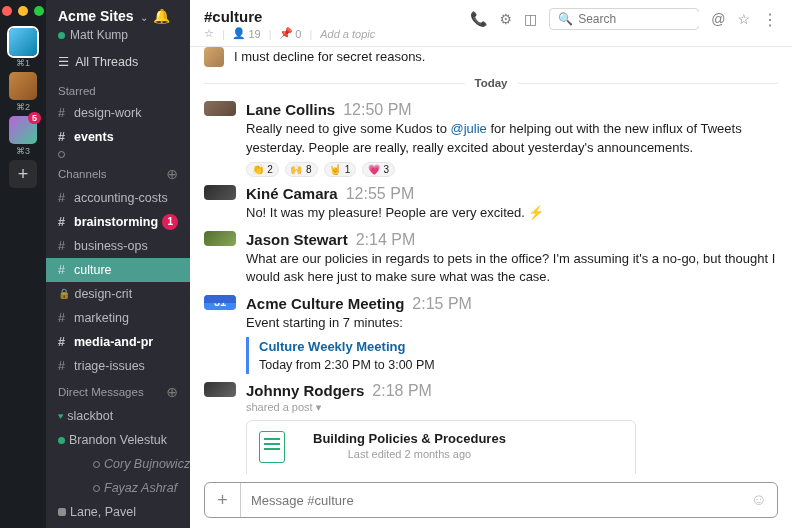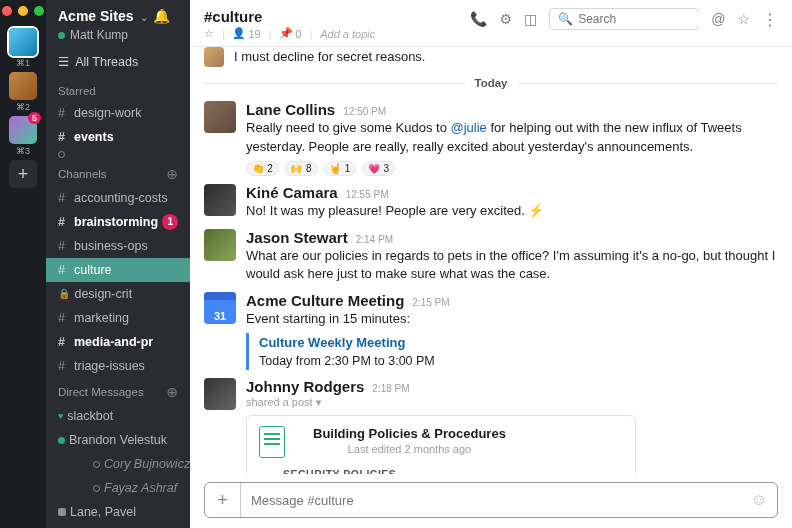--- a/index.html
+++ b/index.html
@@ -46,31 +46,31 @@
 .ch-meta { display: flex; align-items: center; gap: 8px; font-size: 11px; color: #9e9e9e; margin-top: 2px; }
 .ch-meta span { display: flex; align-items: center; gap: 2px; }
 .ch-sep { color: #ddd; }
 .ch-actions { display: flex; align-items: center; gap: 12px; color: #818181; }
 .search-box { display: flex; align-items: center; border: 1px solid #d6d6d6; border-radius: 4px; padding: 3px 8px; width: 150px; font-size: 12px; color: #888; gap: 5px; }
 .search-box input { border: none; outline: none; flex: 1; font-size: 12px; }
 .hdr-icon { cursor: pointer; font-size: 14px; }
 .dots { font-size: 16px; }
 .messages { flex: 1; overflow-y: auto; padding: 0 14px; }
 .msg { display: flex; gap: 10px; padding: 6px 0 2px; }
-.avatar { width: 32px; height: 32px; border-radius: 4px; flex-shrink: 0; background: #ccc; background-size: cover; }
+.avatar { width: 32px; height: 15px; border-radius: 4px; flex-shrink: 0; background: #ccc; background-size: cover; }
 .av-lc { background: linear-gradient(135deg,#8a6d5a,#5d4a3c); }
 .av-kc { background: linear-gradient(135deg,#2b2b2b,#555); }
 .av-js { background: linear-gradient(135deg,#536e2e,#8aa65a); }
 .av-cal { background: #4285f4; color:#fff; display:flex; align-items:flex-end; justify-content:center; font-size:11px; font-weight:700; padding-bottom:2px; position:relative; }
 .av-cal::before { content:""; position:absolute; top:0; left:0; right:0; height:8px; background:#3367d6; border-radius:4px 4px 0 0; }
 .av-jr { background: linear-gradient(135deg,#333,#666); }
 .msg-body { flex: 1; min-width: 0; }
 .msg-head { display: flex; align-items: baseline; gap: 8px; }
 .msg-author { font-weight: 800; font-size: 15px; }
-.msg-time { font-size: 10px; color: #9e9e9e; }
+.msg-time { font-size: 16px; color: #9e9e9e; }
 .msg-text { font-size: 13px; line-height: 1.45; color: #1d1c1d; margin-top: 1px; }
 .mention { color: #1264a3; }
 .reactions { display: flex; gap: 6px; margin-top: 4px; }
 .reaction { background: #f4f4f4; border: 1px solid #e5e5e5; border-radius: 10px; padding: 1px 5px; font-size: 10px; display: flex; align-items: center; gap: 2px; cursor: pointer; }
 .date-divider { display: flex; align-items: center; margin: 6px 0; font-size: 11.5px; color: #555; }
 .date-divider::before, .date-divider::after { content:""; flex:1; height:1px; background:#e8e8e8; }
 .date-divider span { padding: 0 10px; font-weight: 600; }
 .partial-msg { display:flex; gap:10px; padding: 0 0 4px; align-items:flex-start; }
 .partial-msg .avatar { width: 20px; height: 20px; }
 .cal-attachment { border-left: 3px solid #4285f4; padding: 2px 0 2px 10px; margin-top: 4px; }
@@ -291,21 +291,21 @@
             <div class="msg-text">What are our policies in regards to pets in the office? I'm assuming it's a no-go, but thought I would ask here just to make sure what was the case.</div>
           </div>
         </div>
         <div class="msg">
           <div class="avatar av-cal">31</div>
           <div class="msg-body">
             <div class="msg-head">
               <span class="msg-author">Acme Culture Meeting</span>
               <span class="msg-time">2:15 PM</span>
             </div>
-            <div class="msg-text">Event starting in 15 minutes:</div>
+            <div class="msg-text">Event starting in 7 minutes:</div>
             <div class="cal-attachment">
               <div class="cal-title">Culture Weekly Meeting</div>
               <div class="cal-time">Today from 2:30 PM to 3:00 PM</div>
             </div>
           </div>
         </div>
         <div class="msg">
           <div class="avatar av-jr"></div>
           <div class="msg-body">
             <div class="msg-head">

